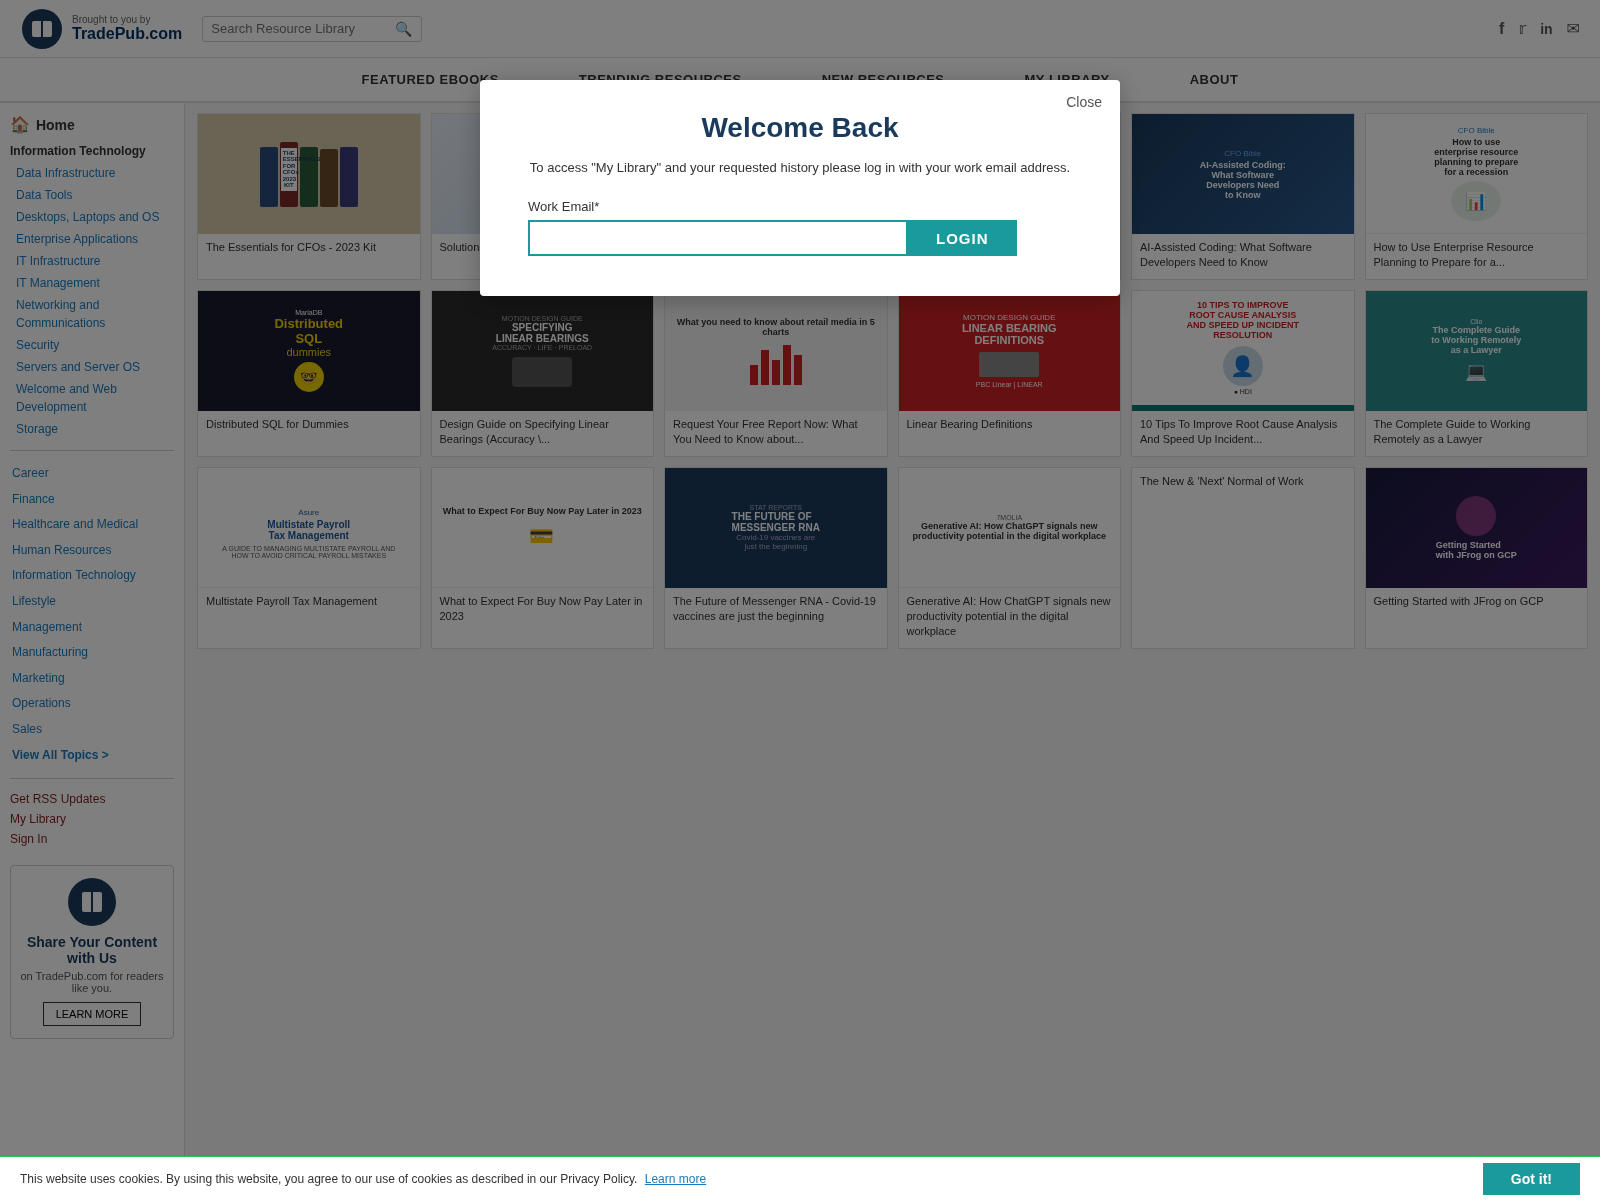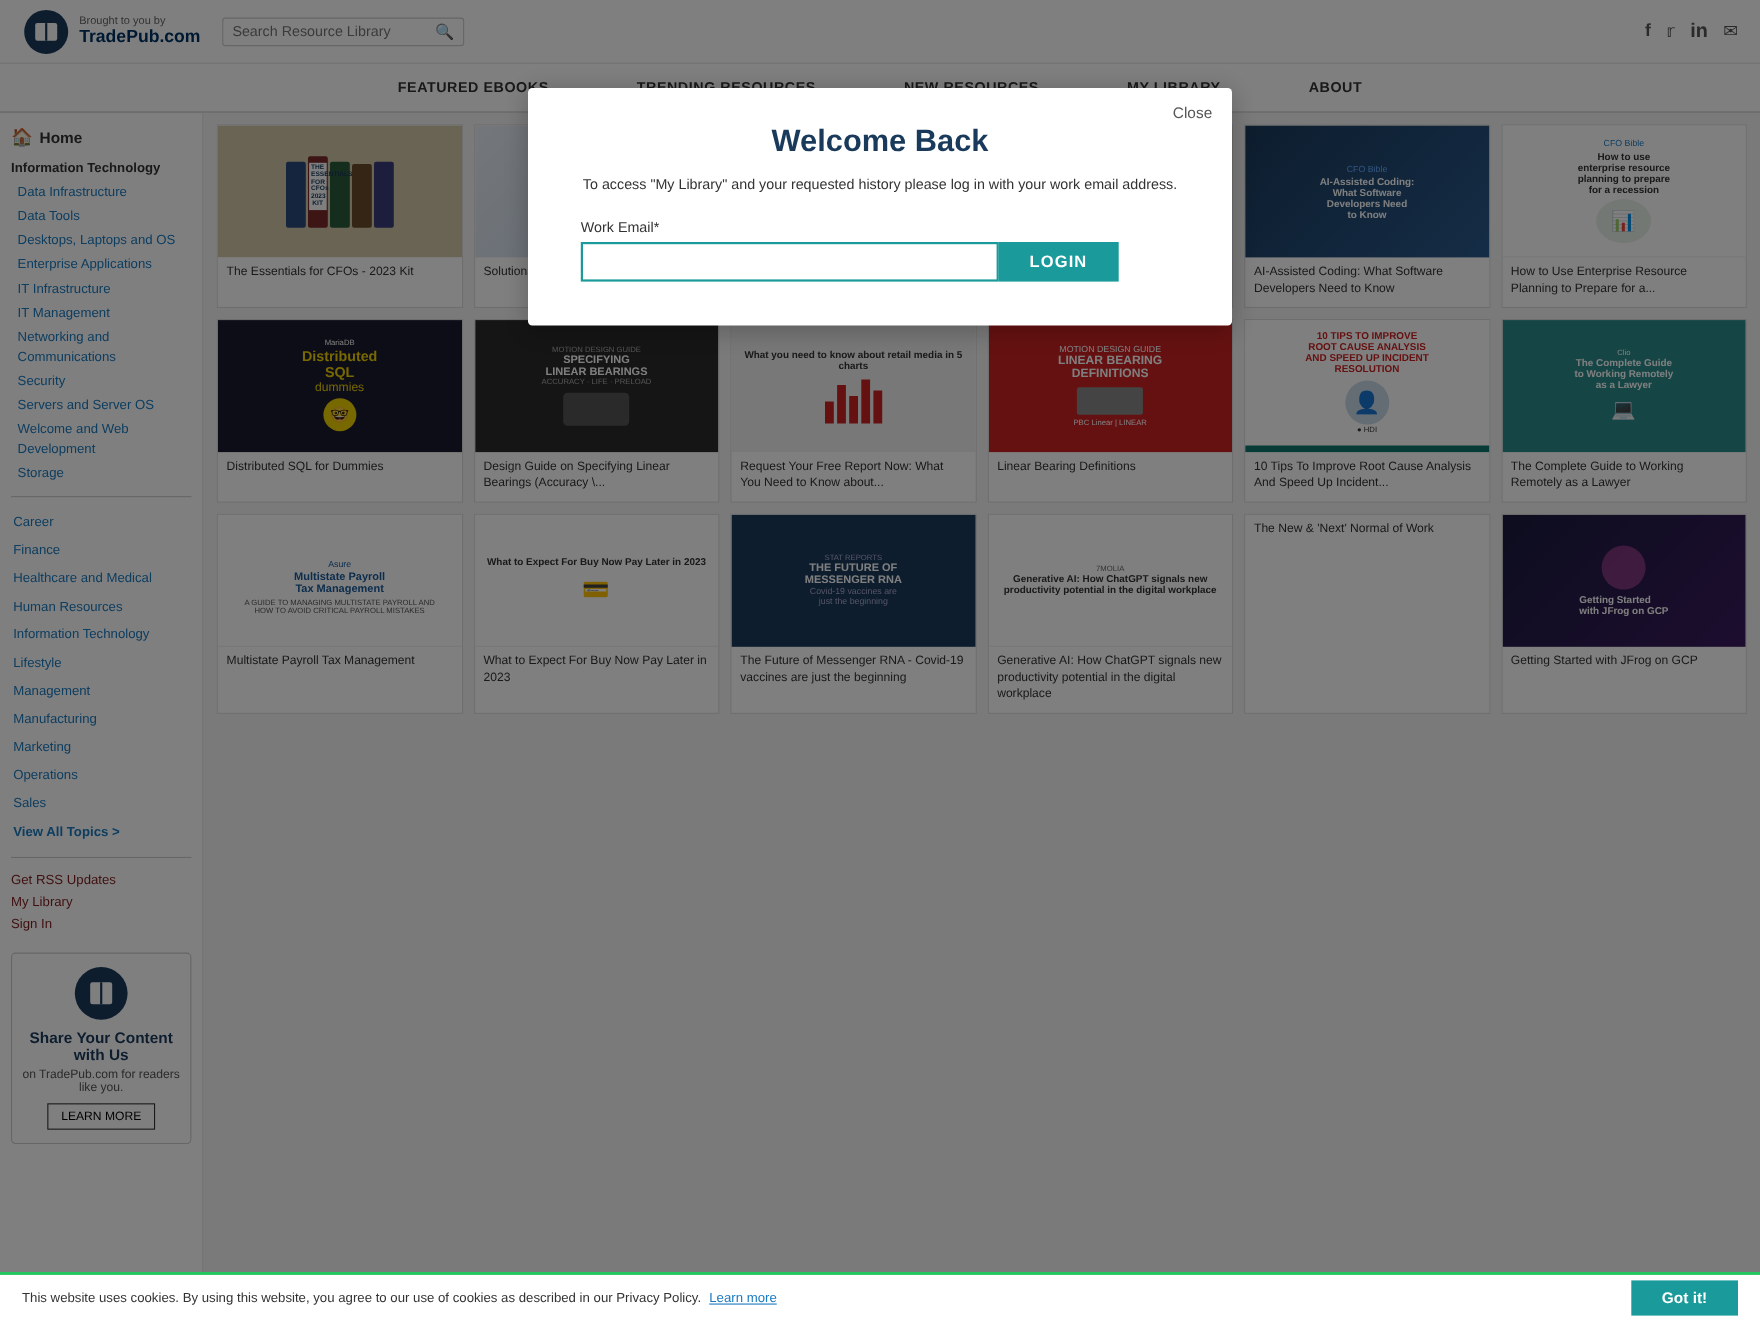--- a/index.html
+++ b/index.html
@@ -290,21 +290,21 @@
       font-weight: bold;
       cursor: pointer;
       letter-spacing: 1px;
     }
 
     
     #cookie-bar {
       position: fixed;
       bottom: 0; left: 0; right: 0;
       background: #fff;
-      border-top: 3px solid #22c55e;
+      border-top: 1px solid #22c55e;
       padding: 10px 20px;
       display: flex;
       align-items: center;
       font-size: 12px;
       color: #333;
       z-index: 200;
       height: 44px;
     }
     #cookie-text { flex: 1; }
     #cookie-learn {
@@ -367,21 +367,21 @@
       <span id="logo-name">TradePub.com</span>
     </div>
   </div>
   <div id="search-box">
     <input id="search-input" type="text" style="border: none; outline: none; font-size: 13px; width: 100%; color: rgb(153, 153, 153);" placeholder="Search Resource Library">
     <span id="search-icon" style="color:#999;">🔍</span>
   </div>
   <div id="social-icons">
     <span class="social-icon" style="font-weight:bold;font-size:16px;color:#555;">f</span>
     <span class="social-icon" style="font-size:16px;color:#555;">𝕣</span>
-    <span class="social-icon" style="font-size:18px;font-weight:bold;color:#555;">in</span>
+    <span class="social-icon" style="font-size:14px;font-weight:bold;color:#555;">in</span>
     <span class="social-icon" style="font-size:16px;color:#555;">✉</span>
   </div>
 </div>
 
 <nav id="navbar">
   <div class="nav-item">FEATURED EBOOKS</div>
   <div class="nav-item">TRENDING RESOURCES</div>
   <div class="nav-item">NEW RESOURCES</div>
   <div class="nav-item">MY LIBRARY</div>
   <div class="nav-item">ABOUT</div>
@@ -613,21 +613,21 @@
             <div style="font-size:20px;margin-top:8px;">💳</div>
           </div>
         </div>
         <div class="resource-card-title">What to Expect For Buy Now Pay Later in 2023</div>
       </div>
 
       <div class="resource-card">
         <div class="resource-card-img" style="background:#1a3a5c;">
           <div class="card-inner-text">
             <div style="color:#aac;font-size:7px;">STAT REPORTS</div>
-            <div style="color:#fff;font-size:10px;font-weight:bold;text-align:center;">THE FUTURE OF<br>MESSENGER RNA</div>
+            <div style="color:#fff;font-size:10px;font-weight:bold;text-align:left;">THE FUTURE OF<br>MESSENGER RNA</div>
             <div style="color:#aac;font-size:8px;text-align:center;">Covid-19 vaccines are<br>just the beginning</div>
           </div>
         </div>
         <div class="resource-card-title">The Future of Messenger RNA - Covid-19 vaccines are just the beginning</div>
       </div>
 
       <div class="resource-card">
         <div class="resource-card-img" style="background:#fff;border-bottom:1px solid #eee;">
           <div class="card-inner-text">
             <div style="color:#666;font-size:7px;">7MOLIA</div>

